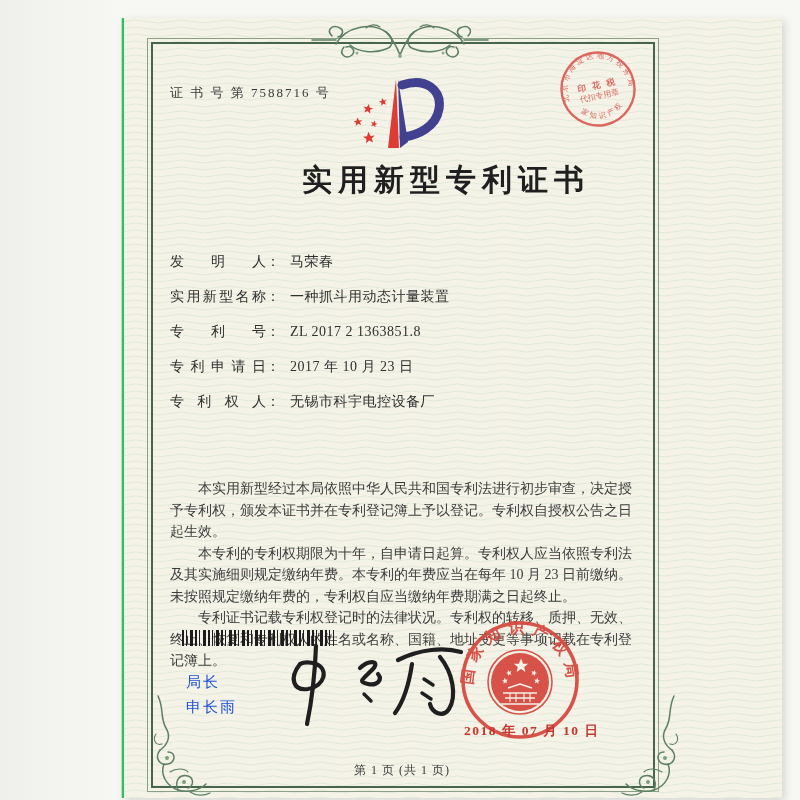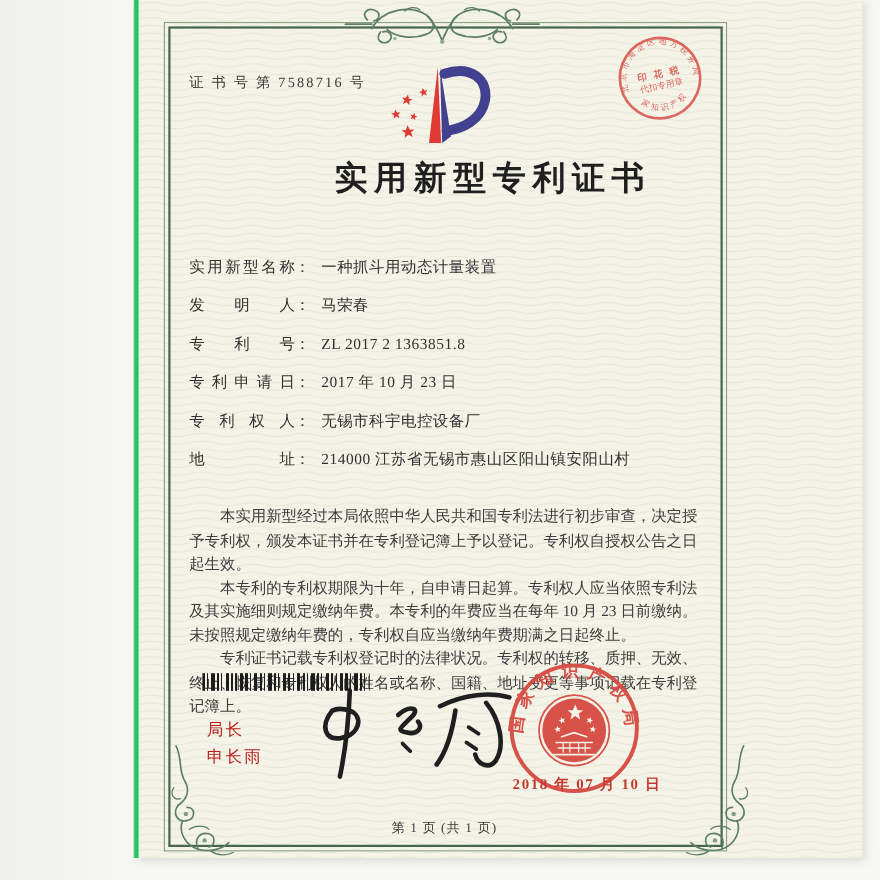--- a/index.html
+++ b/index.html
@@ -4,23 +4,23 @@
 <style>
   html,body{margin:0;padding:0;}
   body{
     width:800px;height:800px;position:relative;overflow:hidden;
     background:#f4f4f1;
     font-family:"Liberation Serif","DejaVu Serif",serif;
     color:#2b2b2b;
   }
   .scan-bg{position:absolute;inset:0;background:linear-gradient(90deg,#efefec 0,#f7f7f4 120px,#f7f7f4 100%);}
   .paper{
-    position:absolute;left:122px;top:0;width:658px;height:780px;
+    position:absolute;left:122px;top:18px;width:658px;height:780px;
     background:#f5f3e7;
-    border-left:4px solid #22c55e;
+    border-left:2px solid #22c55e;
     box-shadow:3px 3px 8px rgba(60,70,60,.18), -1px 0 0 #d8dacd;
   }
   .guilloche{position:absolute;inset:0;opacity:.55;pointer-events:none;}
   .frame-outer{position:absolute;left:23px;top:20px;width:510px;height:752px;border:1px solid #8aa083;}
   .frame-inner{position:absolute;inset:3px;border:2px solid #47654b;}
   .cert-no{position:absolute;left:46px;top:66px;font-size:13px;letter-spacing:2px;color:#3a3a3a;}
   .title{
     position:absolute;left:23px;top:142px;width:510px;text-align:center;
     font-size:30px;font-weight:bold;letter-spacing:6px;color:#1f1f1f;padding-left:44px;
   }
@@ -34,21 +34,21 @@
   .f-pair2{position:absolute;left:282px;top:0;}
   .body-text{
     position:absolute;left:46px;top:460px;width:462px;
     font-size:14px;line-height:21.5px;color:#3c3c3c;text-align:justify;
   }
   .body-text p{margin:0;text-indent:2em;}
   .barcode{
     position:absolute;left:58px;top:612px;width:152px;height:16px;
     background:repeating-linear-gradient(90deg,#1c1c1c 0 2px,transparent 2px 4px,#1c1c1c 4px 5px,transparent 5px 8px,#1c1c1c 8px 11px,transparent 11px 13px);
   }
-  .director{position:absolute;left:62px;top:652px;font-size:15px;line-height:25px;color:#b91c1c;letter-spacing:2px;}
+  .director{position:absolute;left:62px;top:652px;font-size:15px;line-height:25px;color:#1d4ed8;letter-spacing:2px;}
   .signature{position:absolute;left:140px;top:616px;}
   .main-seal{position:absolute;left:334px;top:600px;opacity:.92;}
   .seal-date{
     position:absolute;left:340px;top:704px;width:240px;
     font-size:13.5px;font-weight:bold;color:#c4382f;letter-spacing:1.5px;white-space:nowrap;
   }
   .footer{position:absolute;left:23px;top:744px;width:510px;text-align:center;font-size:12px;letter-spacing:1px;color:#3a3a3a;font-family:Liberation Serif, serif;}
   .ornament{position:absolute;pointer-events:none;}
   .orn-top{left:186px;top:2px;}
   .orn-bl{left:26px;top:676px;}
@@ -162,36 +162,33 @@
       <text font-size="7.4" letter-spacing="2.4" stroke="none" text-anchor="middle">
         <textPath href="#tsBot" startOffset="50%">国家知识产权局</textPath>
       </text>
     </g>
   </svg>
 
   <div class="title">实用新型专利证书</div>
 
   <div class="fields">
     <div class="f-row">
+      <span class="f-label">发明人</span><span class="f-colon">：</span><span class="f-value">马荣春</span>
+    </div>
+    <div class="f-row">
       <span class="f-label">实用新型名称</span><span class="f-colon">：</span><span class="f-value">一种抓斗用动态计量装置</span>
     </div>
     <div class="f-row">
-      <span class="f-label">发明人</span><span class="f-colon">：</span><span class="f-value">马荣春</span>
-    </div>
-    <div class="f-row">
       <span class="f-label">专利号</span><span class="f-colon">：</span><span class="f-value">ZL 2017 2 1363851.8</span>
     </div>
     <div class="f-row">
       <span class="f-label">专利申请日</span><span class="f-colon">：</span><span class="f-value">2017 年 10 月 23 日</span>
     </div>
     <div class="f-row">
       <span class="f-label">专利权人</span><span class="f-colon">：</span><span class="f-value">无锡市科宇电控设备厂</span>
-    </div>
-    <div class="f-row">
-      <span class="f-label">地址</span><span class="f-colon">：</span><span class="f-value">214000 江苏省无锡市惠山区阳山镇安阳山村</span>
     </div>
   </div>
 
   <div class="body-text">
     <p>本实用新型经过本局依照中华人民共和国专利法进行初步审查，决定授予专利权，颁发本证书并在专利登记簿上予以登记。专利权自授权公告之日起生效。</p>
     <p>本专利的专利权期限为十年，自申请日起算。专利权人应当依照专利法及其实施细则规定缴纳年费。本专利的年费应当在每年 10 月 23 日前缴纳。未按照规定缴纳年费的，专利权自应当缴纳年费期满之日起终止。</p>
     <p>专利证书记载专利权登记时的法律状况。专利权的转移、质押、无效、终止、恢复和专利权人的姓名或名称、国籍、地址变更等事项记载在专利登记簿上。</p>
   </div>
 
   <div class="barcode"></div>

